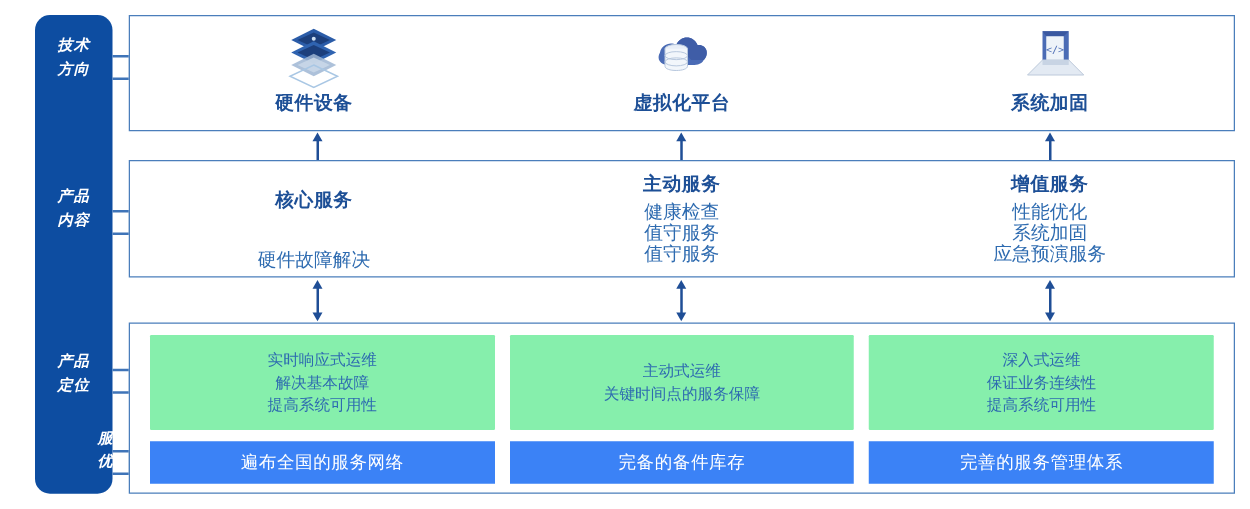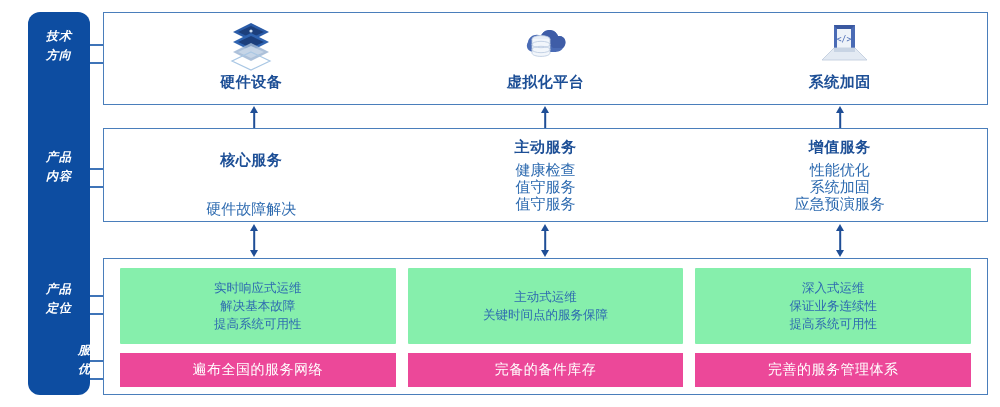--- a/index.html
+++ b/index.html
@@ -85,21 +85,21 @@
   .gray-card{
     background:#86efac;border-radius:1px;
     flex:0 0 76px;
     display:flex;flex-direction:column;
     align-items:center;justify-content:center;
     color:#2e6bb0;font-size:12.5px;line-height:18px;text-align:center;
   }
   .gray-card div{white-space:nowrap;}
   .blue-bar{
     margin-top:9px;flex:0 0 34px;
-    background:#ec4899;
+    background:#3b82f6;
     display:flex;align-items:center;justify-content:center;
     color:#ffffff;font-size:14px;letter-spacing:.5px;
   }
 
   
   .arrow{position:absolute;}
   .arrow-line{position:absolute;width:1.6px;background:#1f4e96;left:50%;transform:translateX(-50%);}
   .arrow-head{
     position:absolute;left:50%;transform:translateX(-50%);
     width:0;height:0;border-left:4.5px solid transparent;border-right:4.5px solid transparent;

